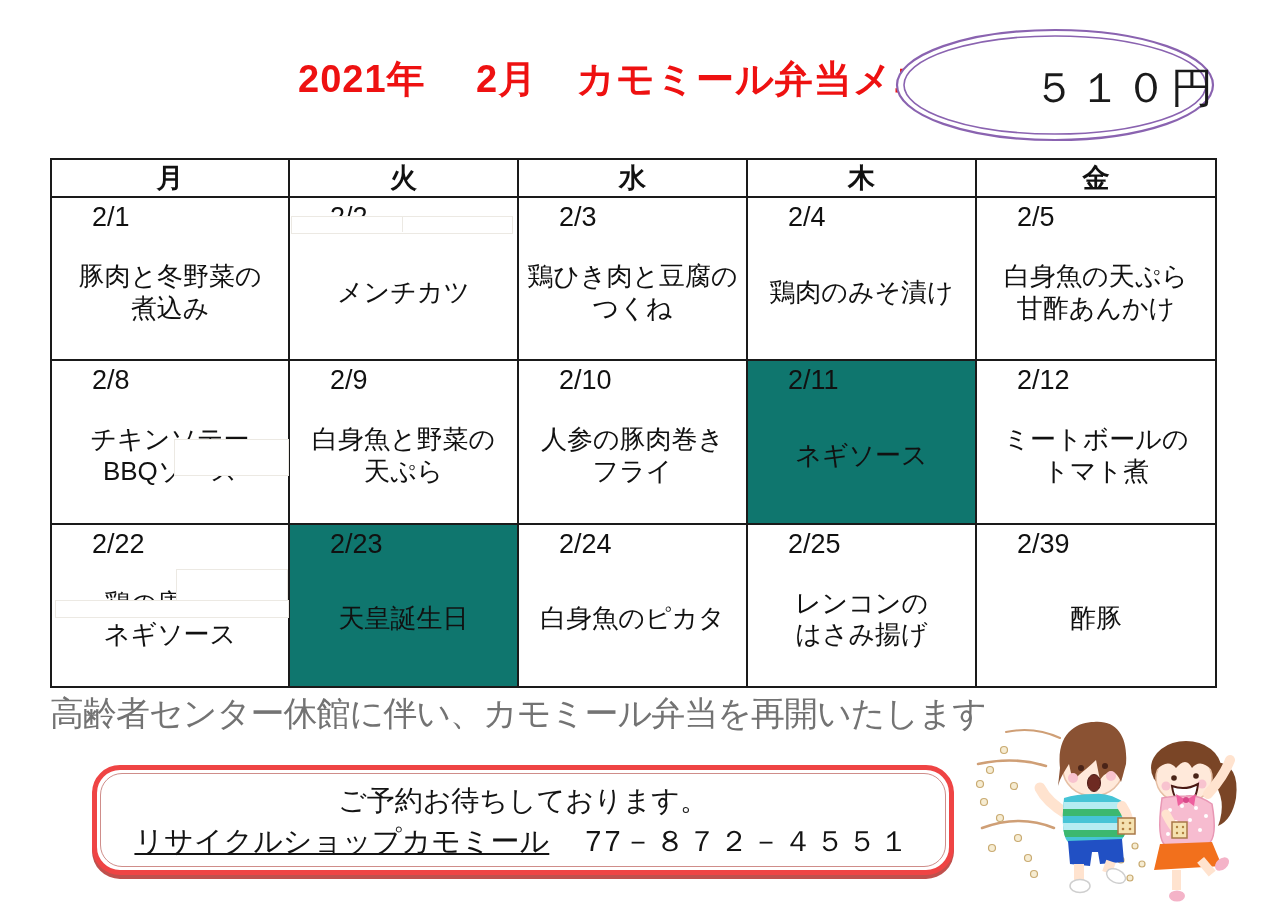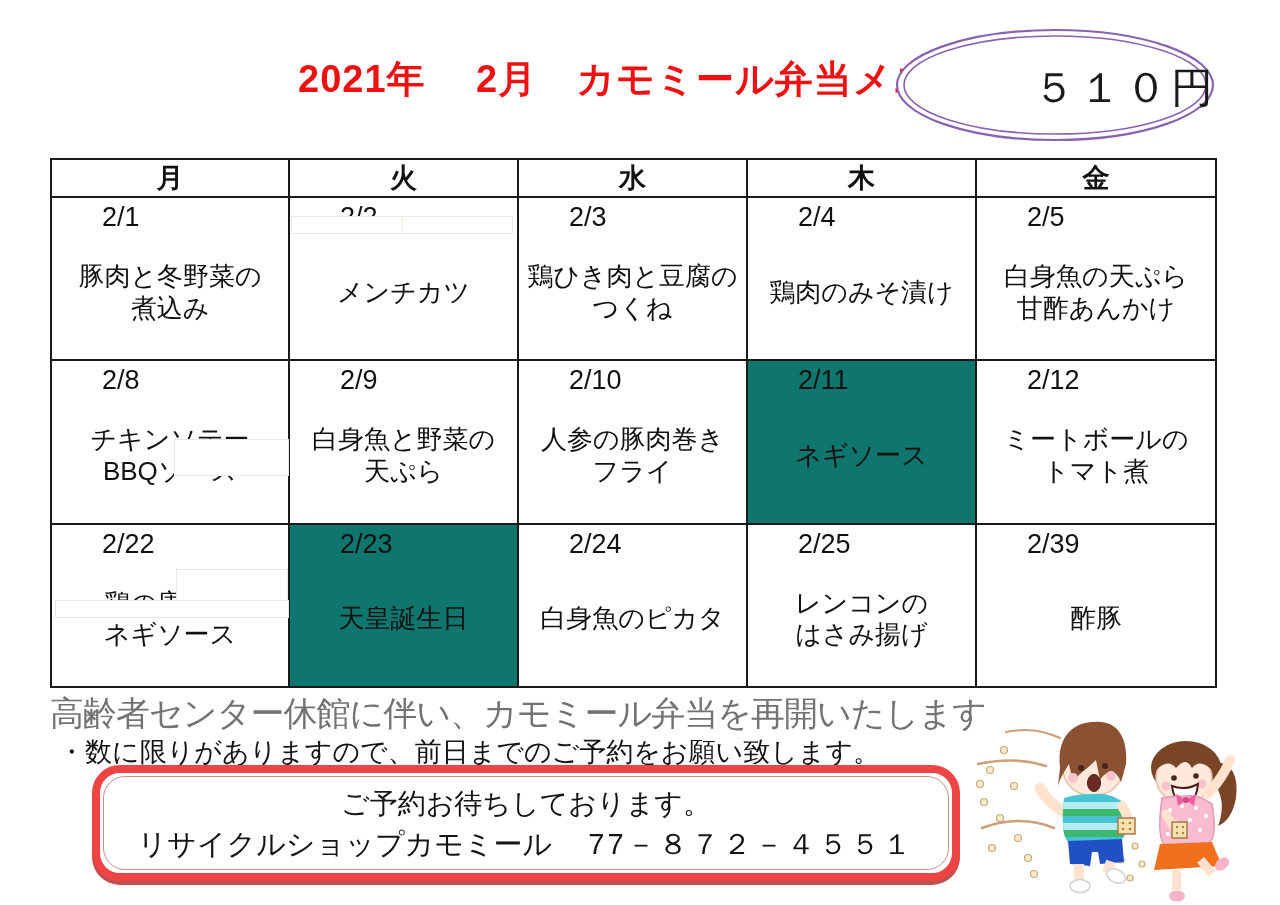--- a/index.html
+++ b/index.html
@@ -27,55 +27,55 @@
   table.cal col.c1{width:238px}
   table.cal col.c2,table.cal col.c3,table.cal col.c4{width:229px}
   table.cal col.c5{width:240px}
   table.cal th,table.cal td{border:2.5px solid #1a1a1a;padding:0;vertical-align:top;}
   table.cal thead tr{height:30px;}
   table.cal tbody tr{height:125px;}
   th.dayhead{font-size:27px;font-weight:600;text-align:center;vertical-align:middle;}
   td.daycell{position:relative;}
   td.holiday{background:#0f766e;}
   .date{
-    position:absolute;top:5px;left:50px;font-size:27px;line-height:1.1;
+    position:absolute;top:5px;left:40px;font-size:27px;line-height:1.1;
   }
   .menu{
     display:flex;align-items:center;justify-content:center;
     height:100%;box-sizing:border-box;padding-top:28px;
     font-size:26px;line-height:1.22;text-align:center;white-space:pre-line;
   }
   
   .artifact{position:absolute;background:#fff;border:1px solid #ece9e3;}
   
   .note1{
     position:absolute;left:50px;top:691px;font-size:34px;letter-spacing:-1px;
     white-space:nowrap;color:#737373;
   }
   .note2{
     position:absolute;left:58px;top:734px;font-size:27px;white-space:nowrap;color:#141414;
   }
   
   .resbox{
     position:absolute;left:92px;top:765px;width:852px;height:100px;
-    border:8px solid #ef4444;border-radius:28px;background:#fff;
+    border:5px solid #ef4444;border-radius:28px;background:#fff;
     box-shadow:0 4px 0 #c0504d;
   }
   .resbox-inner{
     position:absolute;inset:3px;border:1px solid #cf8d8a;border-radius:22px;
   }
   .res-line1{
     position:absolute;left:0;top:12px;width:100%;text-align:center;
     font-size:28px;color:#141414;
   }
   .res-line2{
     position:absolute;left:0;top:52px;width:100%;text-align:center;
     font-size:29px;color:#141414;white-space:nowrap;
   }
-  .res-line2 .shop{margin-right:36px;}
+  .res-line2 .shop{margin-right:36px;text-decoration:underline;}
   .res-line2 .phone{letter-spacing:3px;}
   
   .kids{position:absolute;left:972px;top:706px;width:308px;height:198px;}
 </style>
 </head>
 <body>
 
 <div class="page">
 
   <div class="title">2021年　 2月　カモミール弁当メニュー</div>
@@ -182,21 +182,20 @@
     </tbody>
   </table>
 
   <div class="artifact" style="left:291px;top:216px;width:220px;height:16px;"></div>
   <div class="artifact" style="left:402px;top:216px;width:0;height:16px;border-width:0 0 0 1px;"></div>
   <div class="artifact" style="left:174px;top:439px;width:113px;height:35px;"></div>
   <div class="artifact" style="left:176px;top:569px;width:110px;height:30px;"></div>
   <div class="artifact" style="left:55px;top:600px;width:232px;height:16px;"></div>
 
   <div class="note1">高齢者センター休館に伴い、カモミール弁当を再開いたします</div>
-  <div class="note2">・数に限りがありますので、前日までのご予約をお願い致します。</div>
 
   <div class="resbox">
     <div class="resbox-inner"></div>
     <div class="res-line1">ご予約お待ちしております。</div>
     <div class="res-line2">
       <span class="shop">リサイクルショップカモミール</span><span class="phone">77－８７２－４５５１</span>
     </div>
   </div>
 
   <svg class="kids" viewBox="0 0 308 198">

